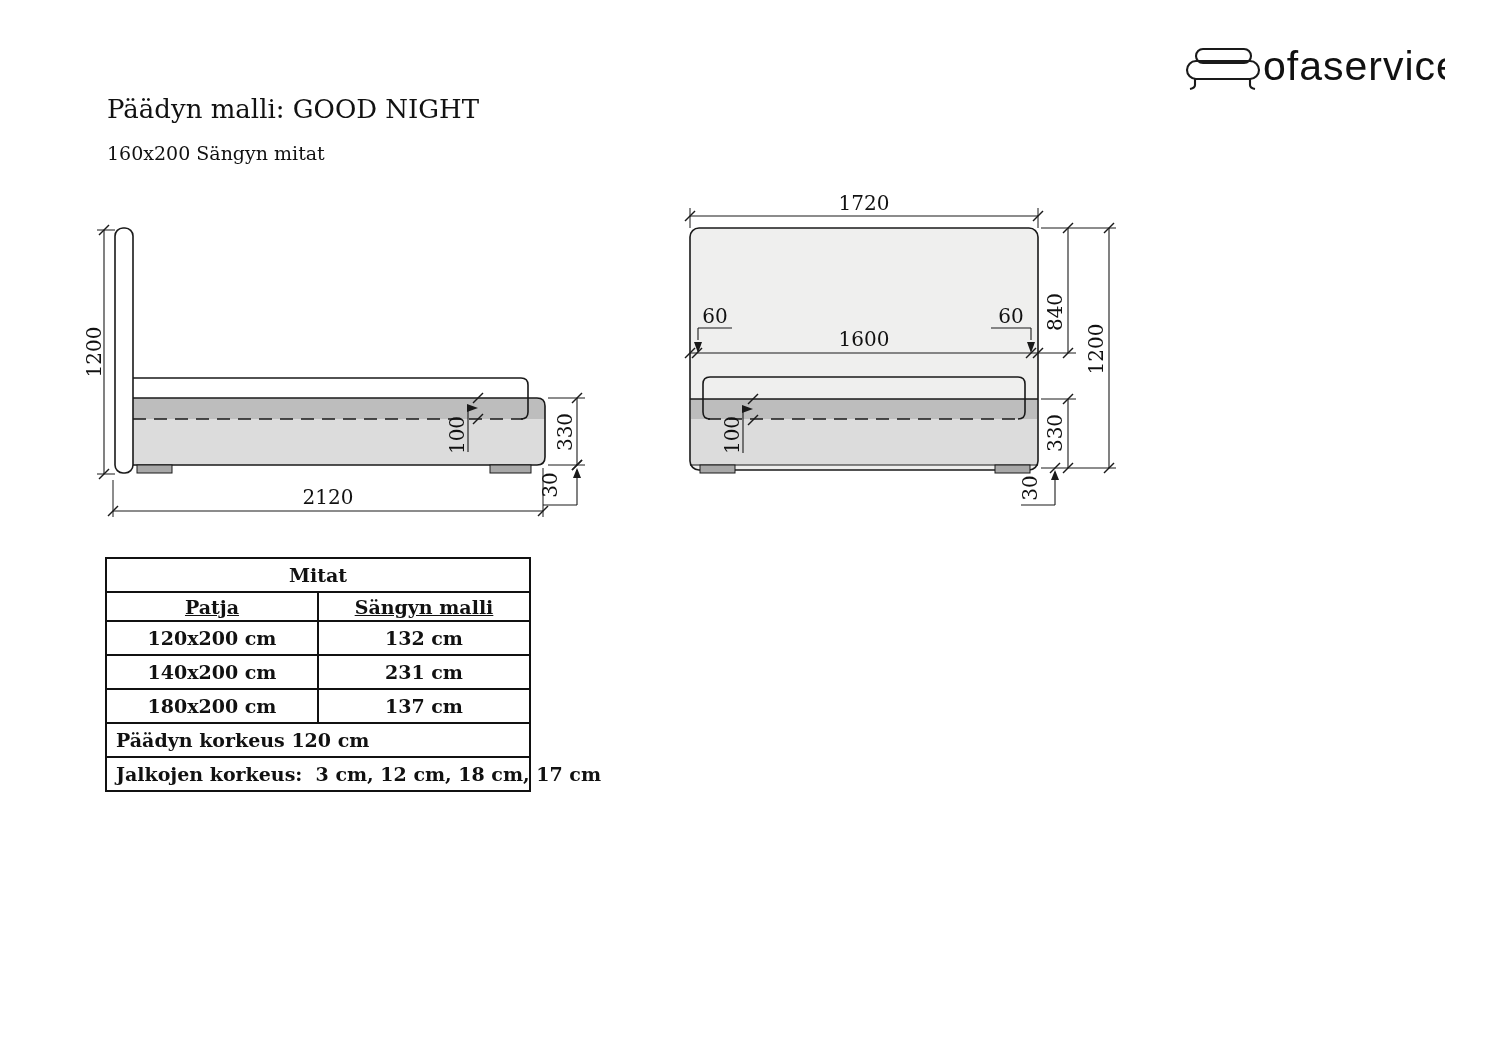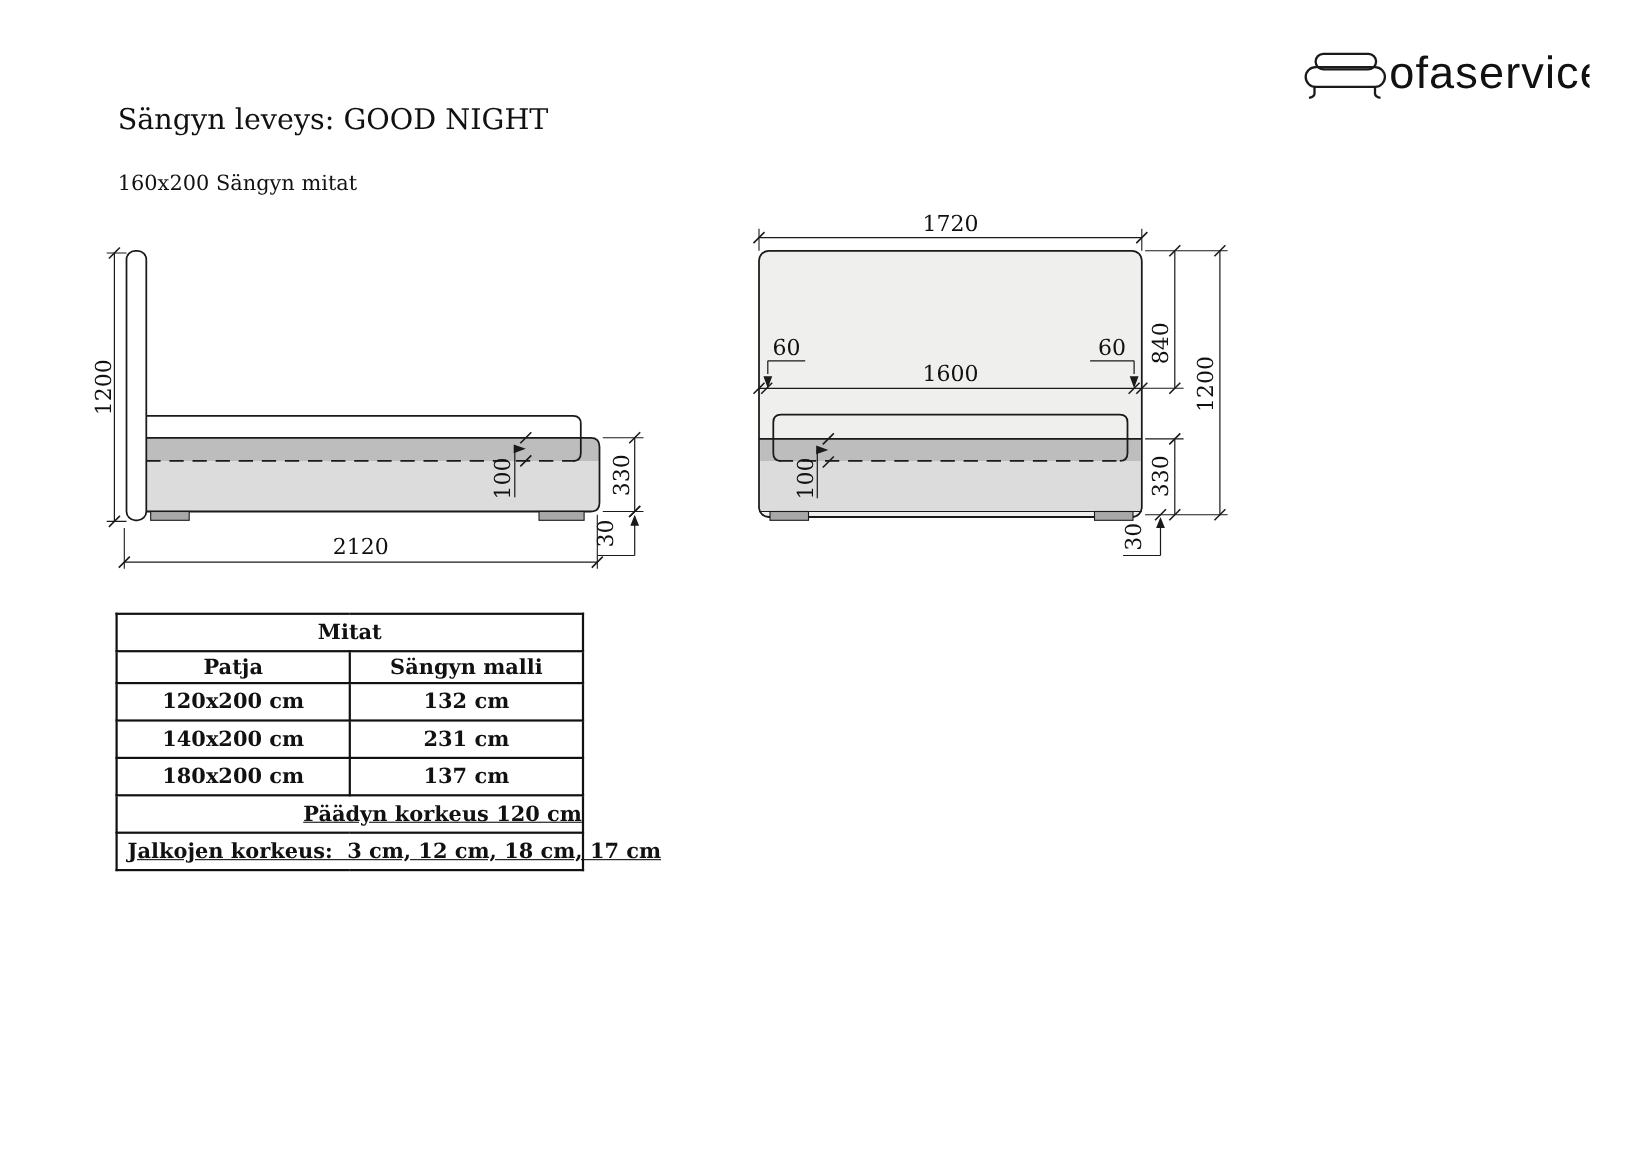--- a/index.html
+++ b/index.html
@@ -1,42 +1,42 @@
 <!DOCTYPE html>
 <html><head>
 <meta charset="utf-8">
 <style>
   html,body{margin:0;padding:0;background:#fff;}
   .page{position:relative;width:1497px;height:1058px;background:#fff;overflow:hidden;
         font-family:"DejaVu Serif", serif;color:#111;}
   .title{position:absolute;left:107px;top:94px;font-size:26px;white-space:pre;}
   .title .model{font-weight:normal;}
-  .subtitle{position:absolute;left:107px;top:156px;font-size:19px;}
+  .subtitle{position:absolute;left:107px;top:142px;font-size:19px;}
   .logo{position:absolute;left:1183px;top:34px;width:262px;height:64px;}
   svg text{font-family:"DejaVu Serif", serif;fill:#111;}
   .dim{font-size:20px;}
   .draw{position:absolute;}
   .ln{stroke:#1a1a1a;stroke-width:1.1;fill:none;}
   .ext{stroke:#1a1a1a;stroke-width:1;fill:none;}
   .tick{stroke:#1a1a1a;stroke-width:1.4;fill:none;}
   .outline{stroke:#1a1a1a;stroke-width:1.6;fill:none;}
   .dash{stroke:#1a1a1a;stroke-width:1.6;fill:none;stroke-dasharray:13 8;}
   .arrow{fill:#1a1a1a;stroke:none;}
   table.mitat{position:absolute;left:105px;top:557px;width:426px;border-collapse:collapse;
         table-layout:fixed;font-size:19px;font-weight:bold;color:#111;}
   .mitat th,.mitat td{border:2px solid #111;height:32px;text-align:center;padding:0;white-space:pre;}
-  .mitat tr.hdr th{height:27px;}
-  .mitat tr.note td{text-align:right;padding-left:9px;text-decoration:underline;}
+  .mitat tr.hdr th{height:27px;text-decoration:underline;}
+  .mitat tr.note td{text-align:left;padding-left:9px;}
 </style>
 </head>
 <body>
 
 <div class="page">
 
-  <div class="title"><span>Sängyn leveys: </span><span class="model">GOOD NIGHT</span></div>
+  <div class="title"><span>Päädyn malli: </span><span class="model">GOOD NIGHT</span></div>
   <div class="subtitle">160x200 Sängyn mitat</div>
 
   <svg class="logo" viewBox="0 0 262 64">
     <g stroke="#1a1a1a" stroke-width="2.1" fill="none">
       <rect x="13" y="15" width="55" height="14" rx="7"></rect>
       <rect x="4" y="27" width="72" height="18" rx="9"></rect>
       <path d="M12,45 v6 q0,3 -5,4"></path>
       <path d="M67,45 v6 q0,3 5,4"></path>
     </g>
     <text x="80" y="46" font-size="41" font-weight="300" letter-spacing="1" style="font-family:'Liberation Sans',sans-serif">ofaservice</text>

